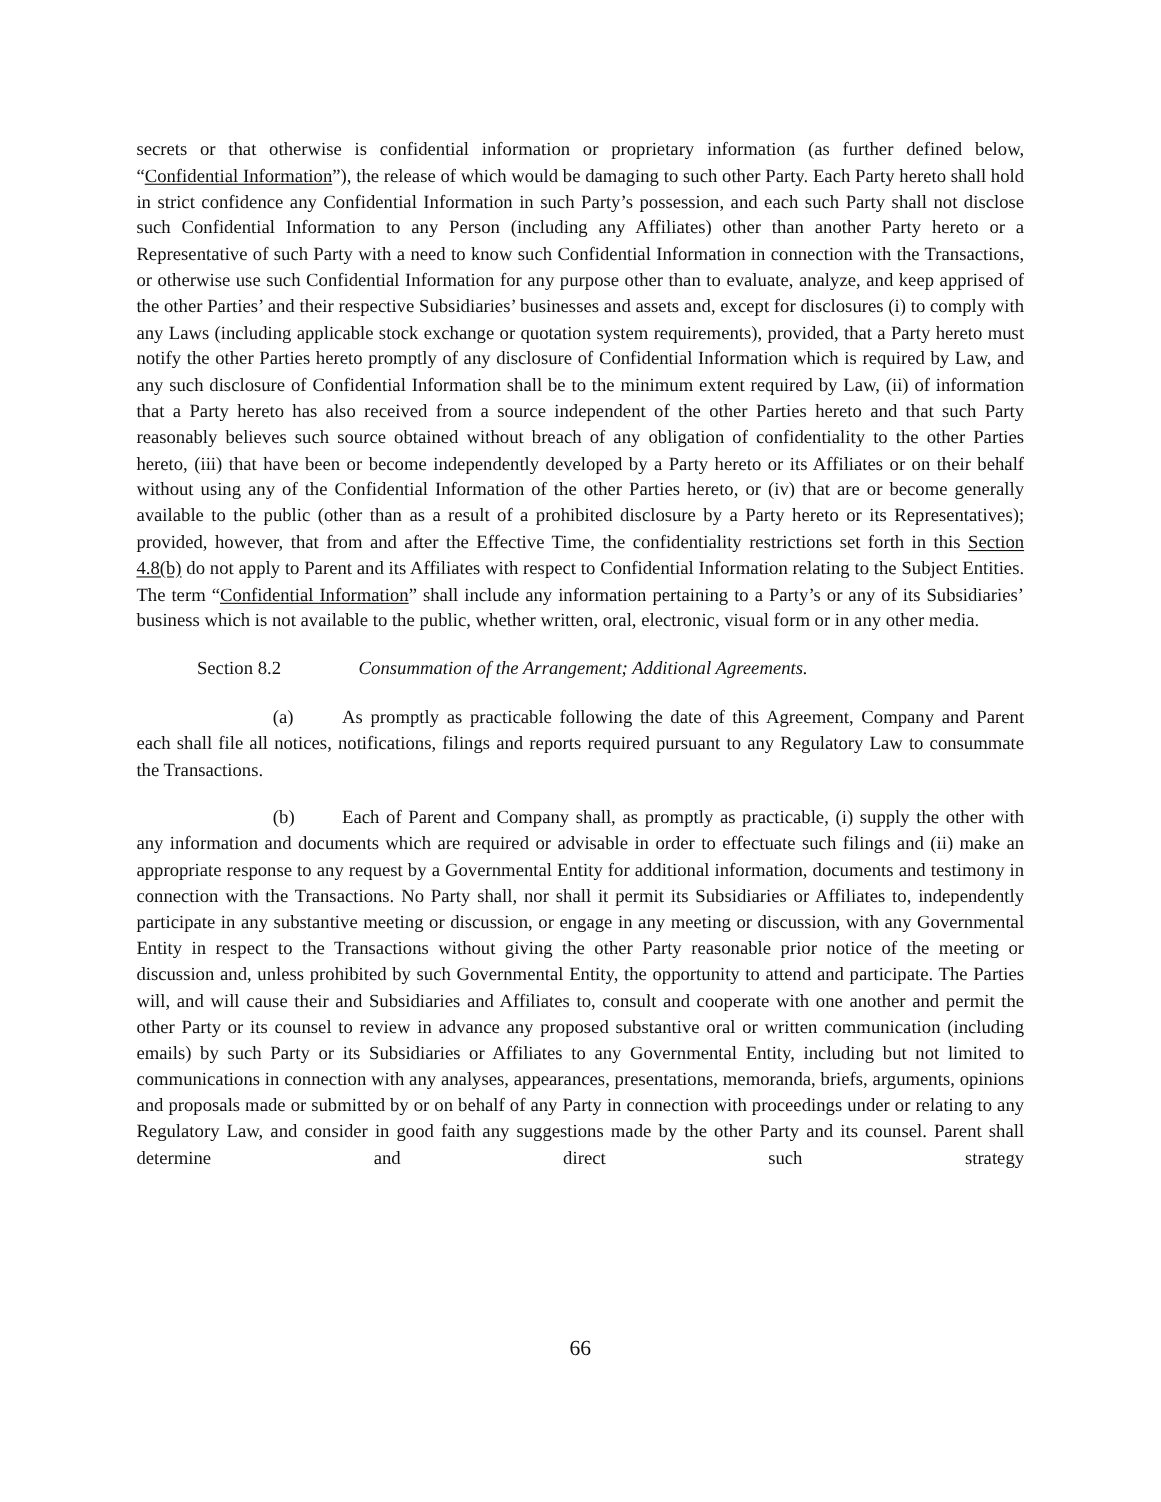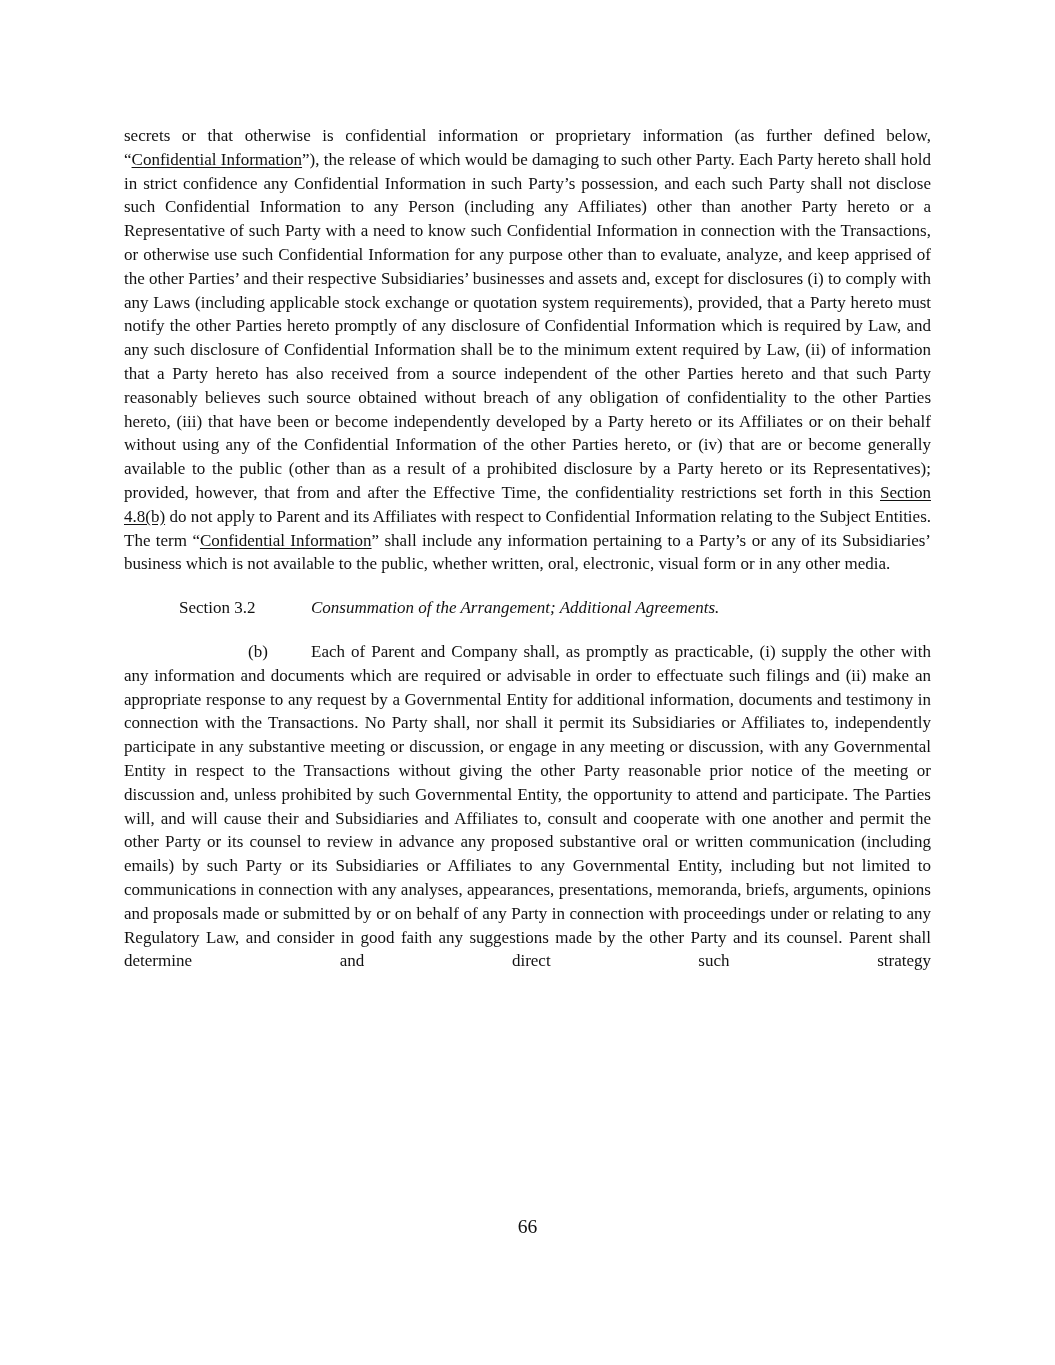--- a/index.html
+++ b/index.html
@@ -28,40 +28,41 @@
       text-align: justify;
       text-align-last: left;
     }
     .para + .para { margin-top: 20px; }
     .u { text-decoration: underline; text-underline-offset: 2px; }
     .heading {
       margin: 20px 0 0 0;
       padding-left: 55px;
     }
     .heading .num { display: inline-block; width: 132px; }
-    .heading .title { font-style: italic; }
+    .heading .title { font-style: italic; margin-left: 15px; }
     .sub {
       text-indent: 124px;
     }
     .sub .label { display: inline-block; width: 63px; text-indent: 0; }
     .page-number {
       position: absolute;
       left: 0;
       width: 1055px;
       top: 1215px;
       text-align: center;
       font-size: 19.6px;
       line-height: 23.8px;
     }
   </style>
 </head>
 <body>
 
 <div class="page">
   <p class="para"><span>secrets or that otherwise is confidential information or proprietary information (as further defined below, “</span><span class="u">Confidential Information</span><span>”), the release of which would be damaging to such other Party. Each Party hereto shall hold in strict confidence any Confidential Information in such Party’s possession, and each such Party shall not disclose such Confidential Information to any Person (including any Affiliates) other than another Party hereto or a Representative of such Party with a need to know such Confidential Information in connection with the Transactions, or otherwise use such Confidential Information for any purpose other than to evaluate, analyze, and keep apprised of the other Parties’ and their respective Subsidiaries’ businesses and assets and, except for disclosures (i) to comply with any Laws (including applicable stock exchange or quotation system requirements), provided, that a Party hereto must notify the other Parties hereto promptly of any disclosure of Confidential Information which is required by Law, and any such disclosure of Confidential Information shall be to the minimum extent required by Law, (ii) of information that a Party hereto has also received from a source independent of the other Parties hereto and that such Party reasonably believes such source obtained without breach of any obligation of confidentiality to the other Parties hereto, (iii) that have been or become independently developed by a Party hereto or its Affiliates or on their behalf without using any of the Confidential Information of the other Parties hereto, or (iv) that are or become generally available to the public (other than as a result of a prohibited disclosure by a Party hereto or its Representatives); provided, however, that from and after the Effective Time, the confidentiality restrictions set forth in this </span><span class="u">Section 4.8(b)</span><span> do not apply to Parent and its Affiliates with respect to Confidential Information relating to the Subject Entities. The term “</span><span class="u">Confidential Information</span><span>” shall include any information pertaining to a Party’s or any of its Subsidiaries’ business which is not available to the public, whether written, oral, electronic, visual form or in any other media.</span></p>
 
-  <p class="para heading"><span class="num">Section 3.2</span><span class="title">Consummation of the Arrangement; Additional Agreements.</span></p>
+  <p class="para heading"><span class="num">Section 8.2</span><span class="title">Consummation of the Arrangement; Additional Agreements.</span></p>
 
+  <p class="para sub"><span class="label">(a)</span><span>As promptly as practicable following the date of this Agreement, Company and Parent each shall file all notices, notifications, filings and reports required pursuant to any Regulatory Law to consummate the Transactions.</span></p>
 
   <p class="para sub" style="text-align-last: justify;"><span class="label">(b)</span><span>Each of Parent and Company shall, as promptly as practicable, (i) supply the other with any information and documents which are required or advisable in order to effectuate such filings and (ii) make an appropriate response to any request by a Governmental Entity for additional information, documents and testimony in connection with the Transactions. No Party shall, nor shall it permit its Subsidiaries or Affiliates to, independently participate in any substantive meeting or discussion, or engage in any meeting or discussion, with any Governmental Entity in respect to the Transactions without giving the other Party reasonable prior notice of the meeting or discussion and, unless prohibited by such Governmental Entity, the opportunity to attend and participate. The Parties will, and will cause their and Subsidiaries and Affiliates to, consult and cooperate with one another and permit the other Party or its counsel to review in advance any proposed substantive oral or written communication (including emails) by such Party or its Subsidiaries or Affiliates to any Governmental Entity, including but not limited to communications in connection with any analyses, appearances, presentations, memoranda, briefs, arguments, opinions and proposals made or submitted by or on behalf of any Party in connection with proceedings under or relating to any Regulatory Law, and consider in good faith any suggestions made by the other Party and its counsel. Parent shall determine and direct such strategy</span></p>
 </div>
 
 <div class="page-number">66</div>
 
 </body></html>

